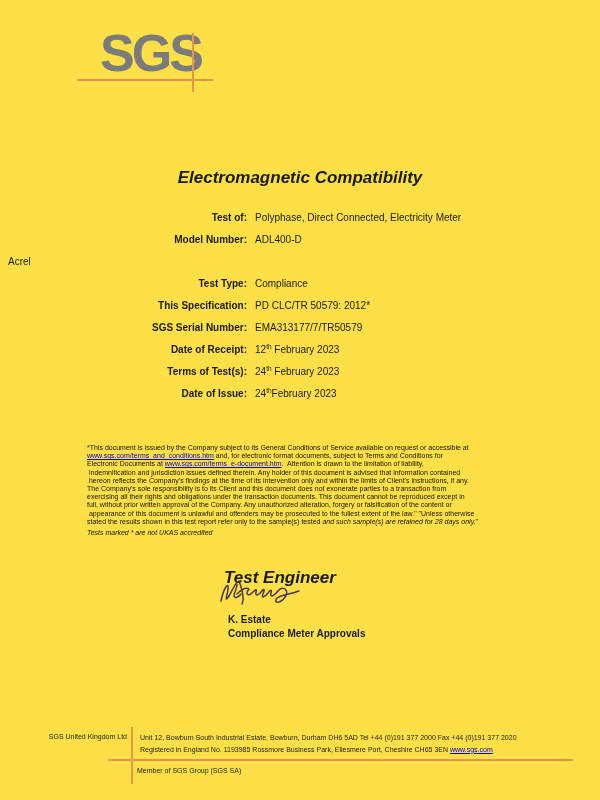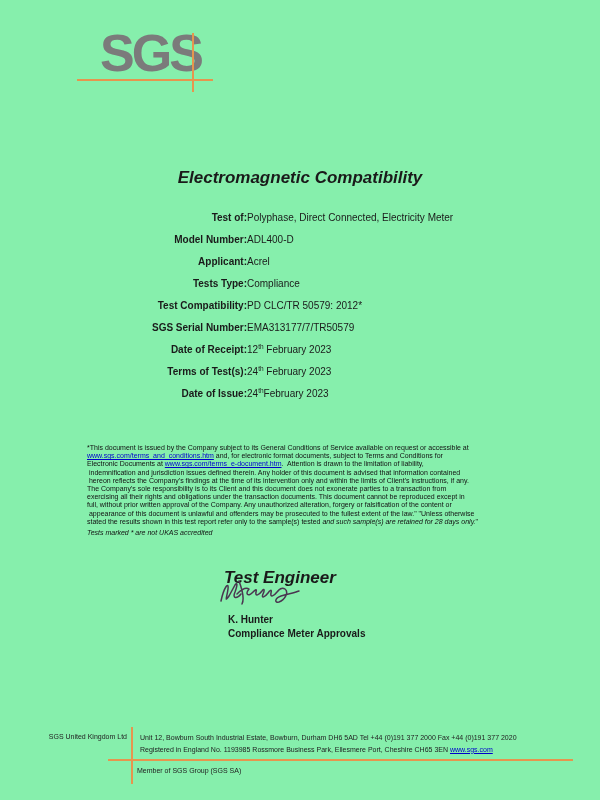--- a/index.html
+++ b/index.html
@@ -1,19 +1,19 @@
 <!DOCTYPE html>
 <html><head>
 <meta charset="utf-8">
 <style>
   html,body{margin:0;padding:0;background:#ffffff;}
   .page{
     position:relative;
     width:600px;height:800px;
-    background:#86efac;
+    background:#fde047;
     font-family:"Liberation Sans", sans-serif;
     color:#1a1a1a;
     overflow:hidden;
   }
   
   .logo-text{
     position:absolute;left:100px;top:27px;
     font-size:52px;font-weight:bold;line-height:1;
     letter-spacing:-3px;color:#7b7b7b;
   }
@@ -21,21 +21,21 @@
   .logo-vline{position:absolute;left:192px;top:33px;width:2px;height:59px;background:#e6954e;}
   
   .doc-title{
     position:absolute;left:0;top:168px;width:600px;
     text-align:center;font-size:17px;font-weight:bold;font-style:italic;
   }
   
   .fields{position:absolute;left:0;top:207px;width:600px;}
   .row{display:flex;height:22px;line-height:22px;font-size:10px;}
   .row .lbl{width:247px;text-align:right;font-weight:bold;}
-  .row .val{}
+  .row .val{margin-left:8px;}
   .row sup{font-size:6.5px;vertical-align:super;line-height:0;}
   
   .disclaimer{
     position:absolute;left:87px;top:444px;width:432px;
     font-size:7px;line-height:8.2px;white-space:pre-wrap;color:#111;
   }
   .disclaimer .lnk{color:#0000cc;text-decoration:underline;cursor:pointer;}
   .disclaimer .it{font-style:italic;}
   .ukas-note{
     position:absolute;left:87px;top:529px;
@@ -82,29 +82,28 @@
   <div class="fields">
     <div class="row">
       <span class="lbl">Test of:</span>
       <span class="val"><span>Polyphase, Direct Connected, Electricity Meter</span><sup></sup><span></span></span>
     </div>
     <div class="row">
       <span class="lbl">Model Number:</span>
       <span class="val"><span>ADL400-D</span><sup></sup><span></span></span>
     </div>
     <div class="row">
-      <span class="lbl">Applicant:</span>
       <span class="val"><span>Acrel</span><sup></sup><span></span></span>
     </div>
     <div class="row">
-      <span class="lbl">Tests Type:</span>
+      <span class="lbl">Test Type:</span>
       <span class="val"><span>Compliance</span><sup></sup><span></span></span>
     </div>
     <div class="row">
-      <span class="lbl">Test Compatibility:</span>
+      <span class="lbl">This Specification:</span>
       <span class="val"><span>PD CLC/TR 50579: 2012*</span><sup></sup><span></span></span>
     </div>
     <div class="row">
       <span class="lbl">SGS Serial Number:</span>
       <span class="val"><span>EMA313177/7/TR50579</span><sup></sup><span></span></span>
     </div>
     <div class="row">
       <span class="lbl">Date of Receipt:</span>
       <span class="val"><span>12</span><sup>th</sup><span> February 2023</span></span>
     </div>
@@ -131,21 +130,21 @@
 
   <div class="ukas-note">Tests marked * are not UKAS accredited</div>
 
   <div class="engineer-heading">Test Engineer</div>
 
   <svg class="signature" viewBox="0 0 92 40" xmlns="http://www.w3.org/2000/svg">
     <path d="M7,29 C10,15 15,9 14,17 C13,25 10,31 15,24 L21,13 C23,10 24,12 21,20 C18,27 23,27 27,22 M25,9 C28,17 31,26 28,32 M23,22 C28,17 32,15 35,17 C31,22 34,25 38,21 C41,18 43,16 42,20 C41,25 45,23 48,19 C50,16 51,18 49,22 C47,27 51,25 54,21 C56,18 58,17 57,21 C56,26 60,24 63,20 C65,17 68,15 71,17 C75,20 71,28 65,30 C60,31 61,26 67,24 C73,22 80,21 85,19" fill="none" stroke="#4a3550" stroke-width="1.5" stroke-linecap="round" stroke-linejoin="round"></path>
   </svg>
 
   <div class="sig-name">
-    <div>K. Hunter</div>
+    <div>K. Estate</div>
     <div>Compliance Meter Approvals</div>
   </div>
 
   <div class="footer-company">SGS United Kingdom Ltd</div>
   <div class="footer-vline"></div>
   <div class="footer-address">
     <div>Unit 12, Bowburn South Industrial Estate, Bowburn, Durham DH6 5AD Tel +44 (0)191 377 2000 Fax +44 (0)191 377 2020</div>
     <div><span>Registered in England No. 1193985  Rossmore Business Park, Ellesmere Port, Cheshire CH65 3EN </span><span class="lnk">www.sgs.com</span></div>
   </div>
   <div class="footer-hline"></div>

